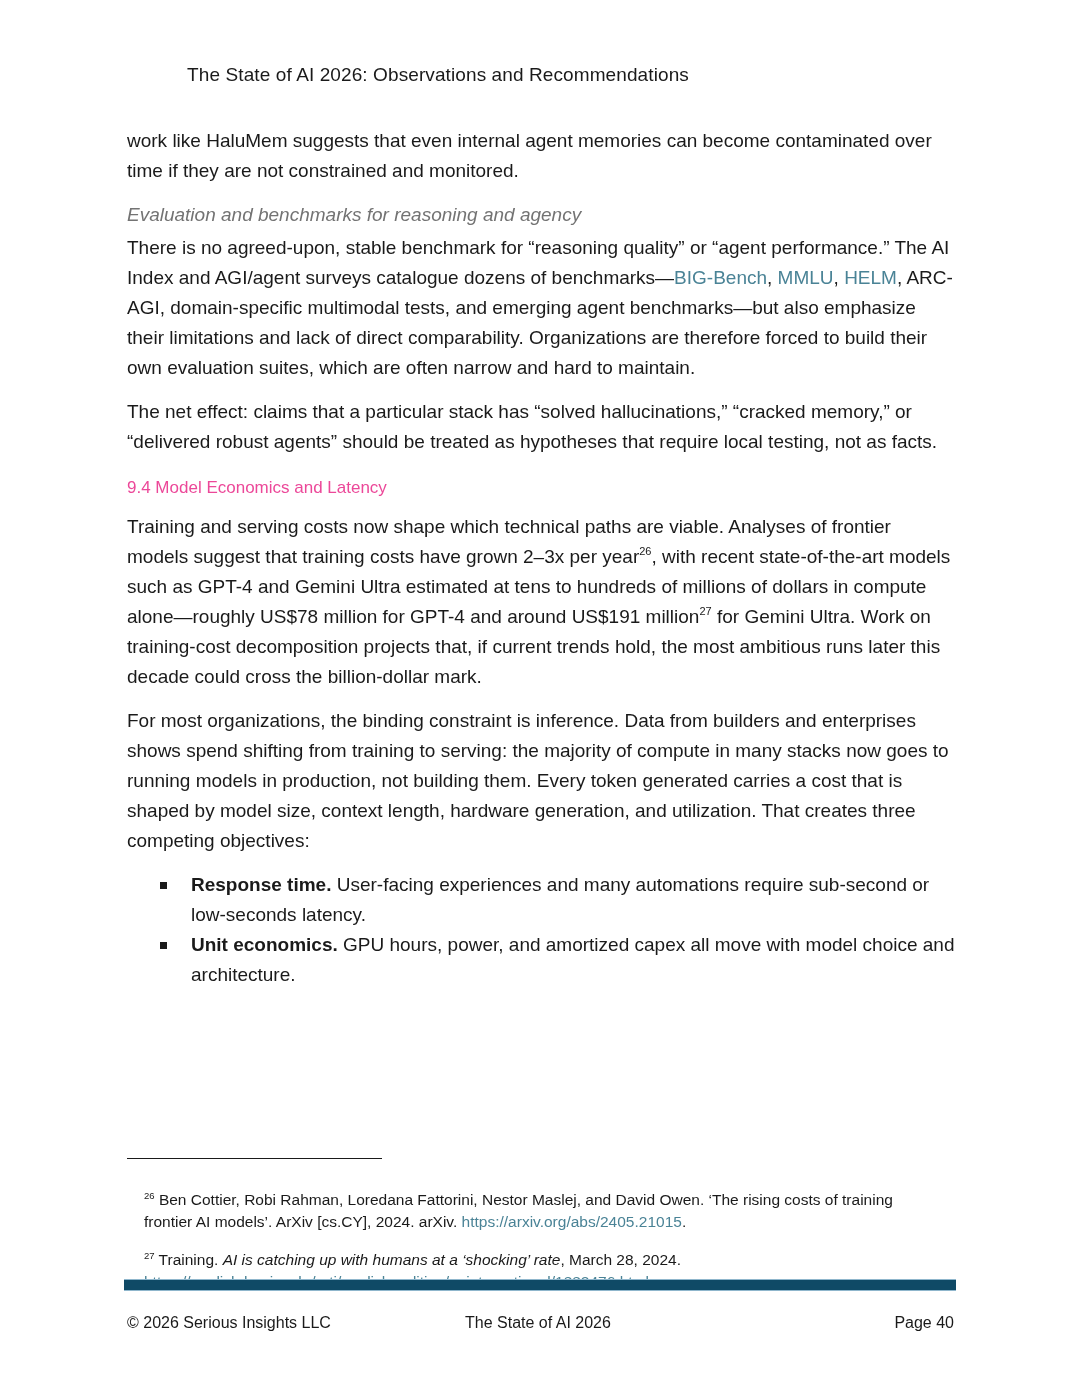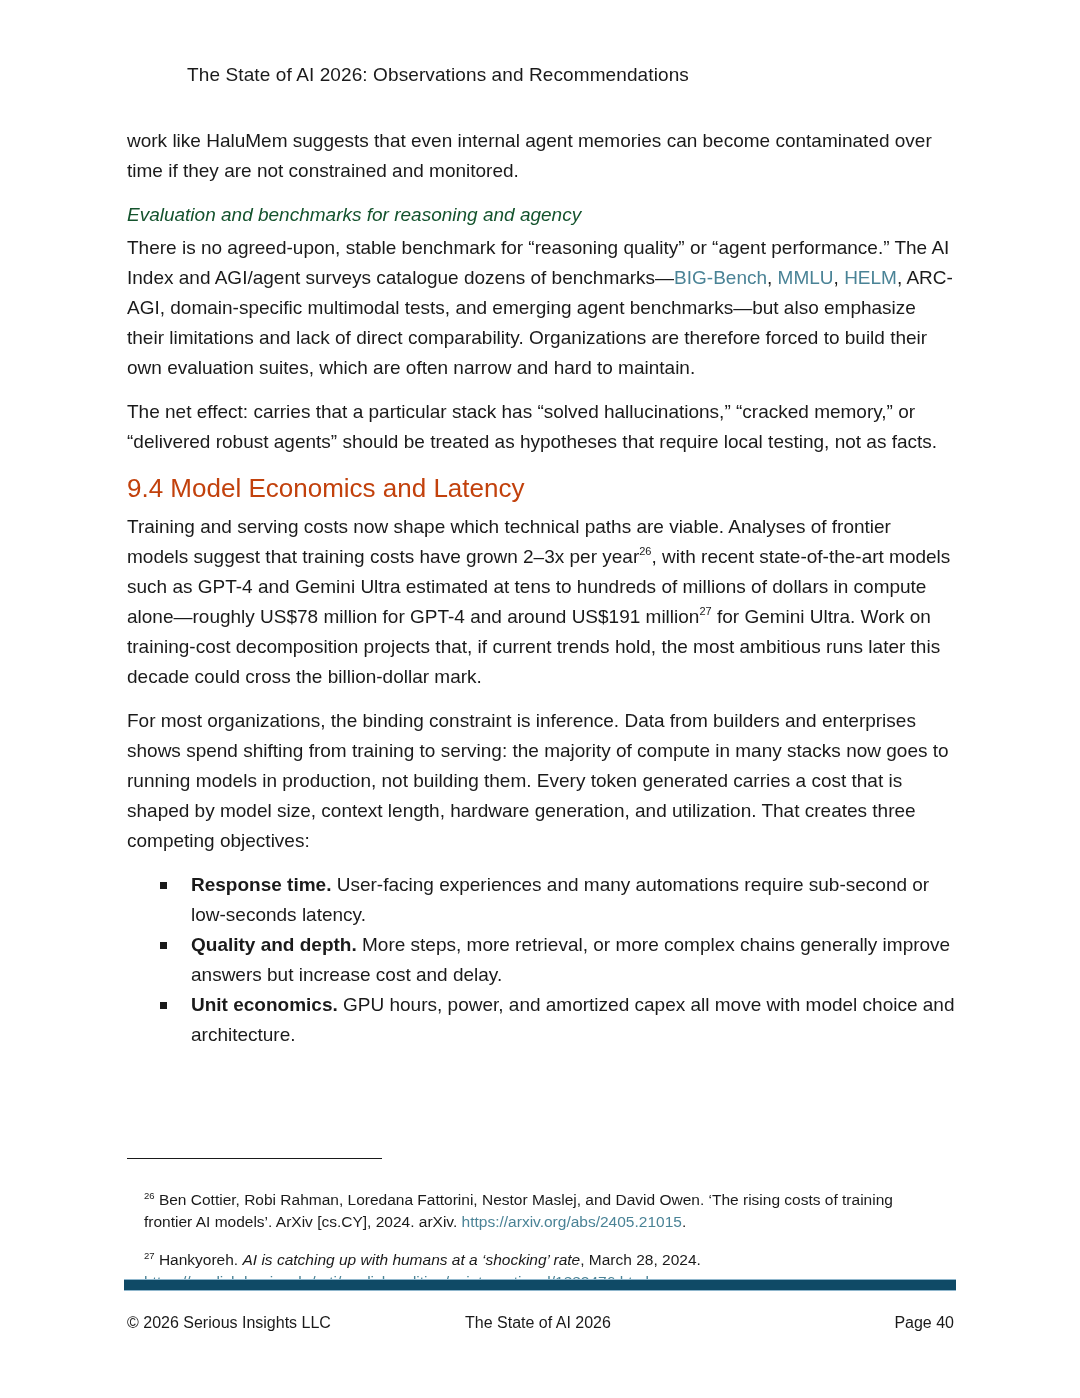--- a/index.html
+++ b/index.html
@@ -35,28 +35,28 @@
       margin: 0 0 14px 0;
       font-size: 19px;
       line-height: 30px;
       color: #1a1a1a;
     }
     .subhead {
       margin: 0 0 3px 0;
       font-size: 19px;
       line-height: 30px;
       font-style: italic;
-      color: #14532d;
+      color: #737373;
     }
     h2.section {
       margin: 2px 0 7px 0;
-      font-size: 26px;
+      font-size: 17px;
       line-height: 34px;
       font-weight: normal;
-      color: #c2410c;
+      color: #ec4899;
     }
     a.link {
       color: #4a8396;
       text-decoration: none;
     }
     sup {
       font-size: 11px;
       line-height: 0;
       vertical-align: 8px;
     }
@@ -134,40 +134,39 @@
 
 <div class="page-header">The State of AI 2026: Observations and Recommendations</div>
 
 <div class="content">
   <p class="body">work like HaluMem suggests that even internal agent memories can become contaminated over time if they are not constrained and monitored.</p>
 
   <div class="subhead">Evaluation and benchmarks for reasoning and agency</div>
 
   <p class="body"><span>There is no agreed-upon, stable benchmark for “reasoning quality” or “agent performance.” The AI Index and AGI/agent surveys catalogue dozens of benchmarks—</span><a class="link">BIG-Bench</a><span>, </span><a class="link">MMLU</a><span>, </span><a class="link">HELM</a><span>, ARC-AGI, domain-specific multimodal tests, and emerging agent benchmarks—but also emphasize their limitations and lack of direct comparability.  Organizations are therefore forced to build their own evaluation suites, which are often narrow and hard to maintain.</span></p>
 
-  <p class="body">The net effect: carries that a particular stack has “solved hallucinations,” “cracked memory,” or “delivered robust agents” should be treated as hypotheses that require local testing, not as facts.</p>
+  <p class="body">The net effect: claims that a particular stack has “solved hallucinations,” “cracked memory,” or “delivered robust agents” should be treated as hypotheses that require local testing, not as facts.</p>
 
   <h2 class="section">9.4 Model Economics and Latency</h2>
 
   <p class="body"><span>Training and serving costs now shape which technical paths are viable. Analyses of frontier models suggest that training costs have grown 2–3x per year</span><sup>26</sup><span>, with recent state-of-the-art models such as GPT-4 and Gemini Ultra estimated at tens to hundreds of millions of dollars in compute alone—roughly US$78 million for GPT-4 and around US$191 million</span><sup>27</sup><span> for Gemini Ultra.  Work on training-cost decomposition projects that, if current trends hold, the most ambitious runs later this decade could cross the billion-dollar mark.</span></p>
 
   <p class="body">For most organizations, the binding constraint is inference. Data from builders and enterprises shows spend shifting from training to serving: the majority of compute in many stacks now goes to running models in production, not building them.  Every token generated carries a cost that is shaped by model size, context length, hardware generation, and utilization. That creates three competing objectives:</p>
 
   <ul class="bullets">
     <li><span class="bullet"></span><b>Response time.</b><span> User-facing experiences and many automations require sub-second or low-seconds latency.</span></li>
-    <li><span class="bullet"></span><b>Quality and depth.</b><span> More steps, more retrieval, or more complex chains generally improve answers but increase cost and delay.</span></li>
     <li><span class="bullet"></span><b>Unit economics.</b><span> GPU hours, power, and amortized capex all move with model choice and architecture.</span></li>
   </ul>
 </div>
 
 <div class="footnote-rule"></div>
 
 <div class="footnotes">
   <p><sup>26</sup><span> Ben Cottier, Robi Rahman, Loredana Fattorini, Nestor Maslej, and David Owen. ‘The rising costs of training frontier AI models’. ArXiv [cs.CY], 2024. arXiv. </span><a class="link">https://arxiv.org/abs/2405.21015</a><span>.</span></p>
-  <p><sup>27</sup><span> Hankyoreh. </span><i>AI is catching up with humans at a ‘shocking’ rate</i><span>, March 28, 2024.</span><br><a class="link">https://english.hani.co.kr/arti/english_edition/e_international/1882476.html</a></p>
+  <p><sup>27</sup><span> Training. </span><i>AI is catching up with humans at a ‘shocking’ rate</i><span>, March 28, 2024.</span><br><a class="link">https://english.hani.co.kr/arti/english_edition/e_international/1882476.html</a></p>
 </div>
 
 <div class="footer-bar"></div>
 
 <div class="footer">
   <span class="left">© 2026 Serious Insights LLC</span>
   <span class="center">The State of AI 2026</span>
   <span class="right">Page 40</span>
 </div>
 

